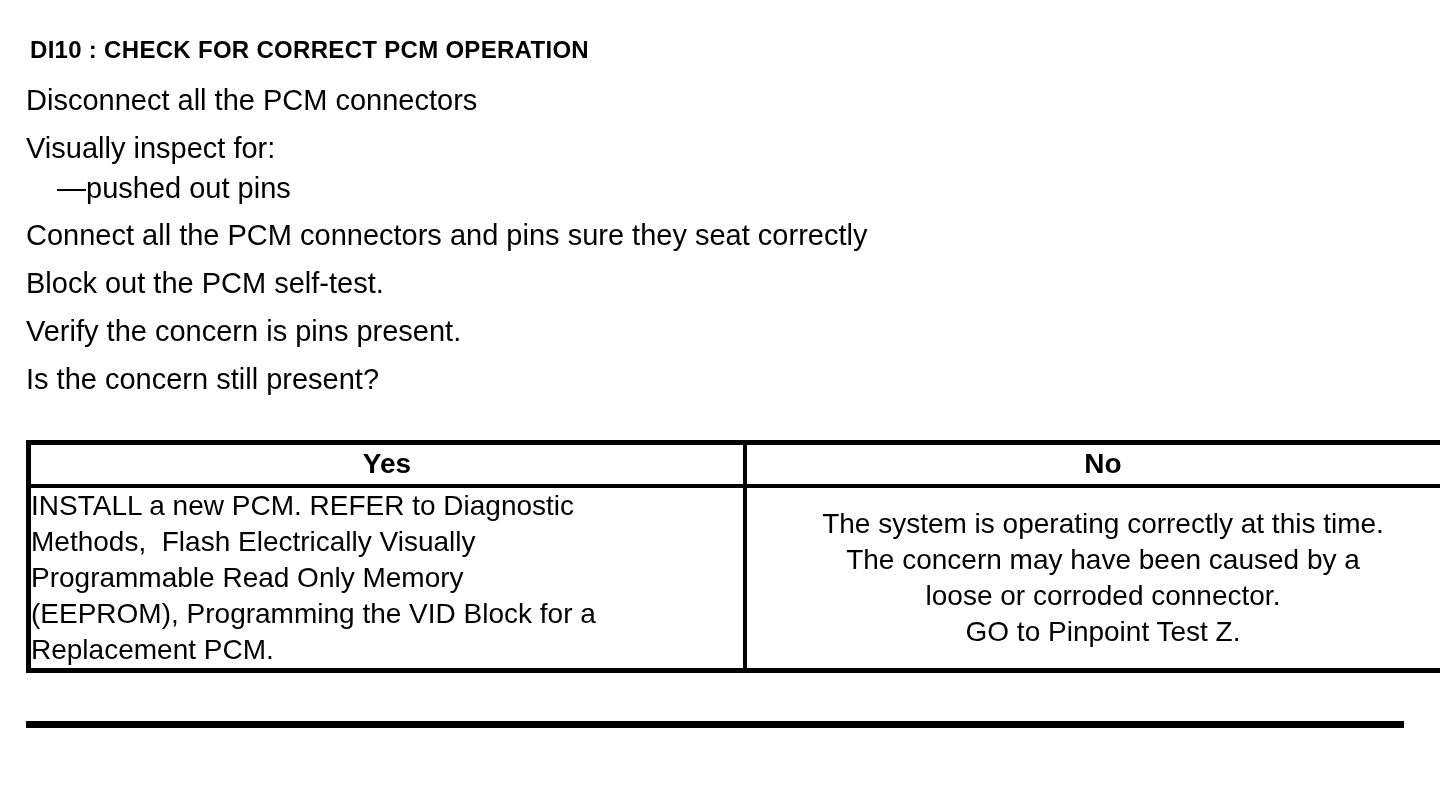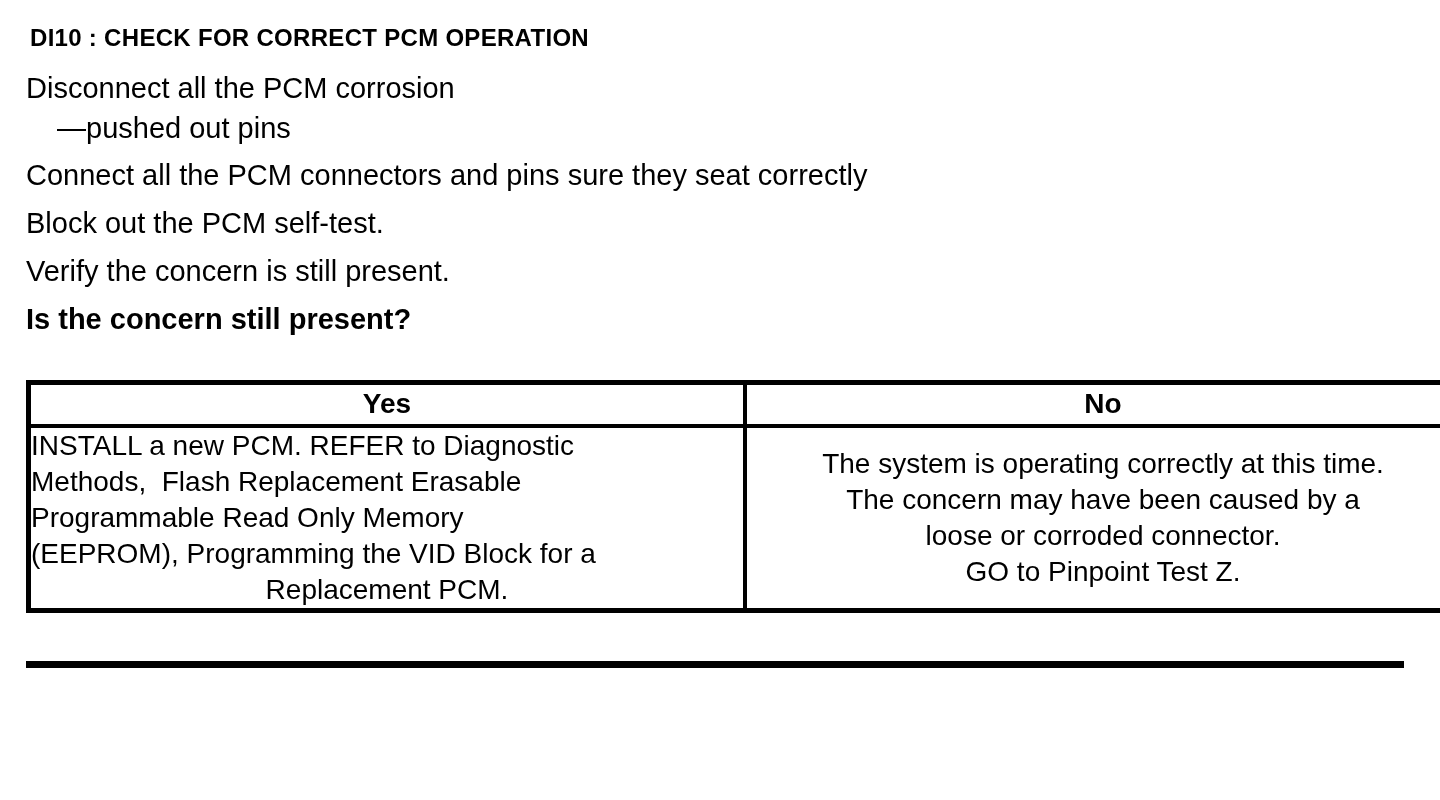--- a/index.html
+++ b/index.html
@@ -8,21 +8,21 @@
     background: #ffffff;
     width: 1440px;
     height: 800px;
     overflow: hidden;
     font-family: "Liberation Sans", "DejaVu Sans", sans-serif;
     color: #000000;
   }
   .page {
     position: relative;
     width: 1414px;
-    padding: 26px 0 0 26px;
+    padding: 38px 0 0 26px;
   }
   .heading {
     font-size: 24px;
     font-weight: bold;
     line-height: 24px;
     letter-spacing: 0.3px;
     margin: 0 0 24px 4px;
   }
   .step {
     font-size: 29px;
@@ -31,21 +31,21 @@
   }
   .sublist {
     margin: -8px 16px 18px 31px;
   }
   .subitem {
     font-size: 29px;
     line-height: 29px;
     margin: 0 0 8px 0;
   }
   .question {
-    font-weight: bold;
+    font-weight: normal;
     margin-bottom: 11px;
   }
   table.results {
     border-collapse: collapse;
     table-layout: fixed;
     width: 1438px;
     margin-top: 46px;
     border: 5px solid #000000;
   }
   table.results th {
@@ -66,68 +66,69 @@
     font-size: 28px;
     line-height: 36px;
     white-space: pre-wrap;
   }
   .yes-cell {
     vertical-align: top;
     text-align: left;
     padding: 2px 2px 0 3px;
   }
   .yes-cell .line-center {
-    text-align: center;
+    text-align: left;
   }
   .no-cell {
     vertical-align: middle;
     text-align: center;
     padding: 0 1px;
   }
   .bottom-rule {
     width: 1378px;
     height: 7px;
     background: #000000;
     margin-top: 48px;
   }
 </style>
 </head>
 <body>
 
 <div class="page">
 
   <h1 class="heading">DI10 : CHECK FOR CORRECT PCM OPERATION</h1>
 
-  <p class="step">Disconnect all the PCM corrosion</p>
+  <p class="step">Disconnect all the PCM connectors</p>
 
+  <p class="step">Visually inspect for:</p>
 
   <div class="sublist">
     <div class="subitem">—pushed out pins</div>
   </div>
 
   <p class="step">Connect all the PCM connectors and pins sure they seat correctly</p>
 
   <p class="step">Block out the PCM self-test.</p>
 
-  <p class="step">Verify the concern is still present.</p>
+  <p class="step">Verify the concern is pins present.</p>
 
   <p class="step question">Is the concern still present?</p>
 
   <table class="results">
     <thead>
       <tr>
         <th>Yes</th>
         <th>No</th>
       </tr>
     </thead>
     <tbody>
       <tr>
         <td class="yes-cell">
           <div class="cell-line">INSTALL a new PCM. REFER to Diagnostic</div>
-          <div class="cell-line">Methods,  Flash Replacement Erasable</div>
+          <div class="cell-line">Methods,  Flash Electrically Visually</div>
           <div class="cell-line">Programmable Read Only Memory</div>
           <div class="cell-line">(EEPROM), Programming the VID Block for a</div>
           <div class="cell-line line-center">Replacement PCM.</div>
         </td>
         <td class="no-cell">
           <div class="cell-line">The system is operating correctly at this time.</div>
           <div class="cell-line">The concern may have been caused by a</div>
           <div class="cell-line">loose or corroded connector.</div>
           <div class="cell-line">GO to Pinpoint Test Z.</div>
         </td>

